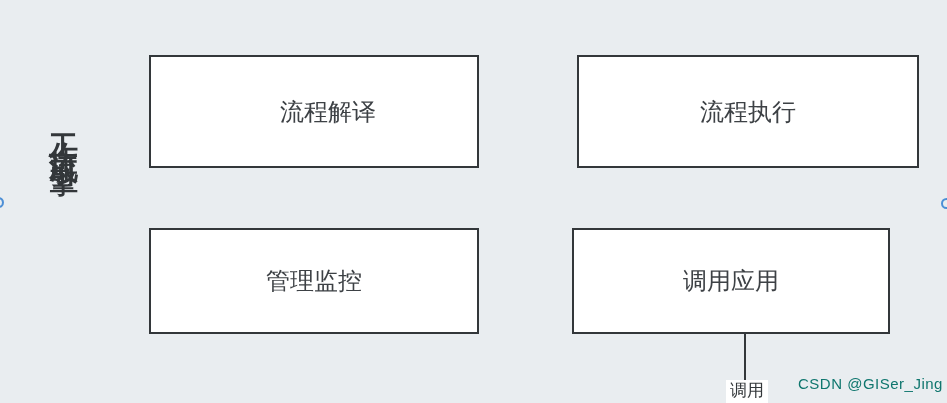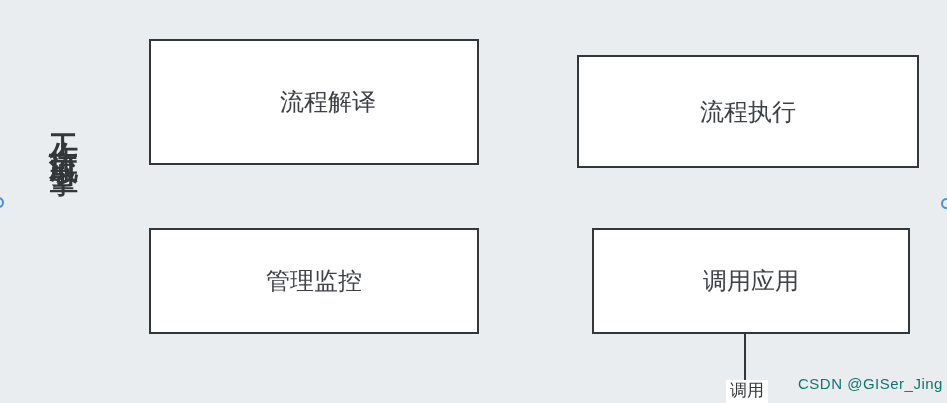--- a/index.html
+++ b/index.html
@@ -31,24 +31,24 @@
     position: absolute;
     background: #ffffff;
     border: 2px solid #33373a;
     box-sizing: border-box;
     display: flex;
     align-items: center;
     justify-content: center;
     font-size: 24px;
     color: #3d4145;
   }
-  .node.box-1 { left: 149px; top: 39px;  width: 330px; height: 126px; padding-left: 28px; }
+  .node.box-1 { left: 149px; top: 55px;  width: 330px; height: 113px; padding-left: 28px; }
   .node.box-2 { left: 577px; top: 55px;  width: 342px; height: 113px; }
   .node.box-3 { left: 149px; top: 228px; width: 330px; height: 106px; }
-  .node.box-4 { left: 592px; top: 228px; width: 318px; height: 106px; }
+  .node.box-4 { left: 572px; top: 228px; width: 318px; height: 106px; }
   .edge-line {
     position: absolute;
     left: 744px;
     top: 334px;
     width: 2px;
     height: 48px;
     background: #33373a;
   }
   .edge-label {
     position: absolute;

